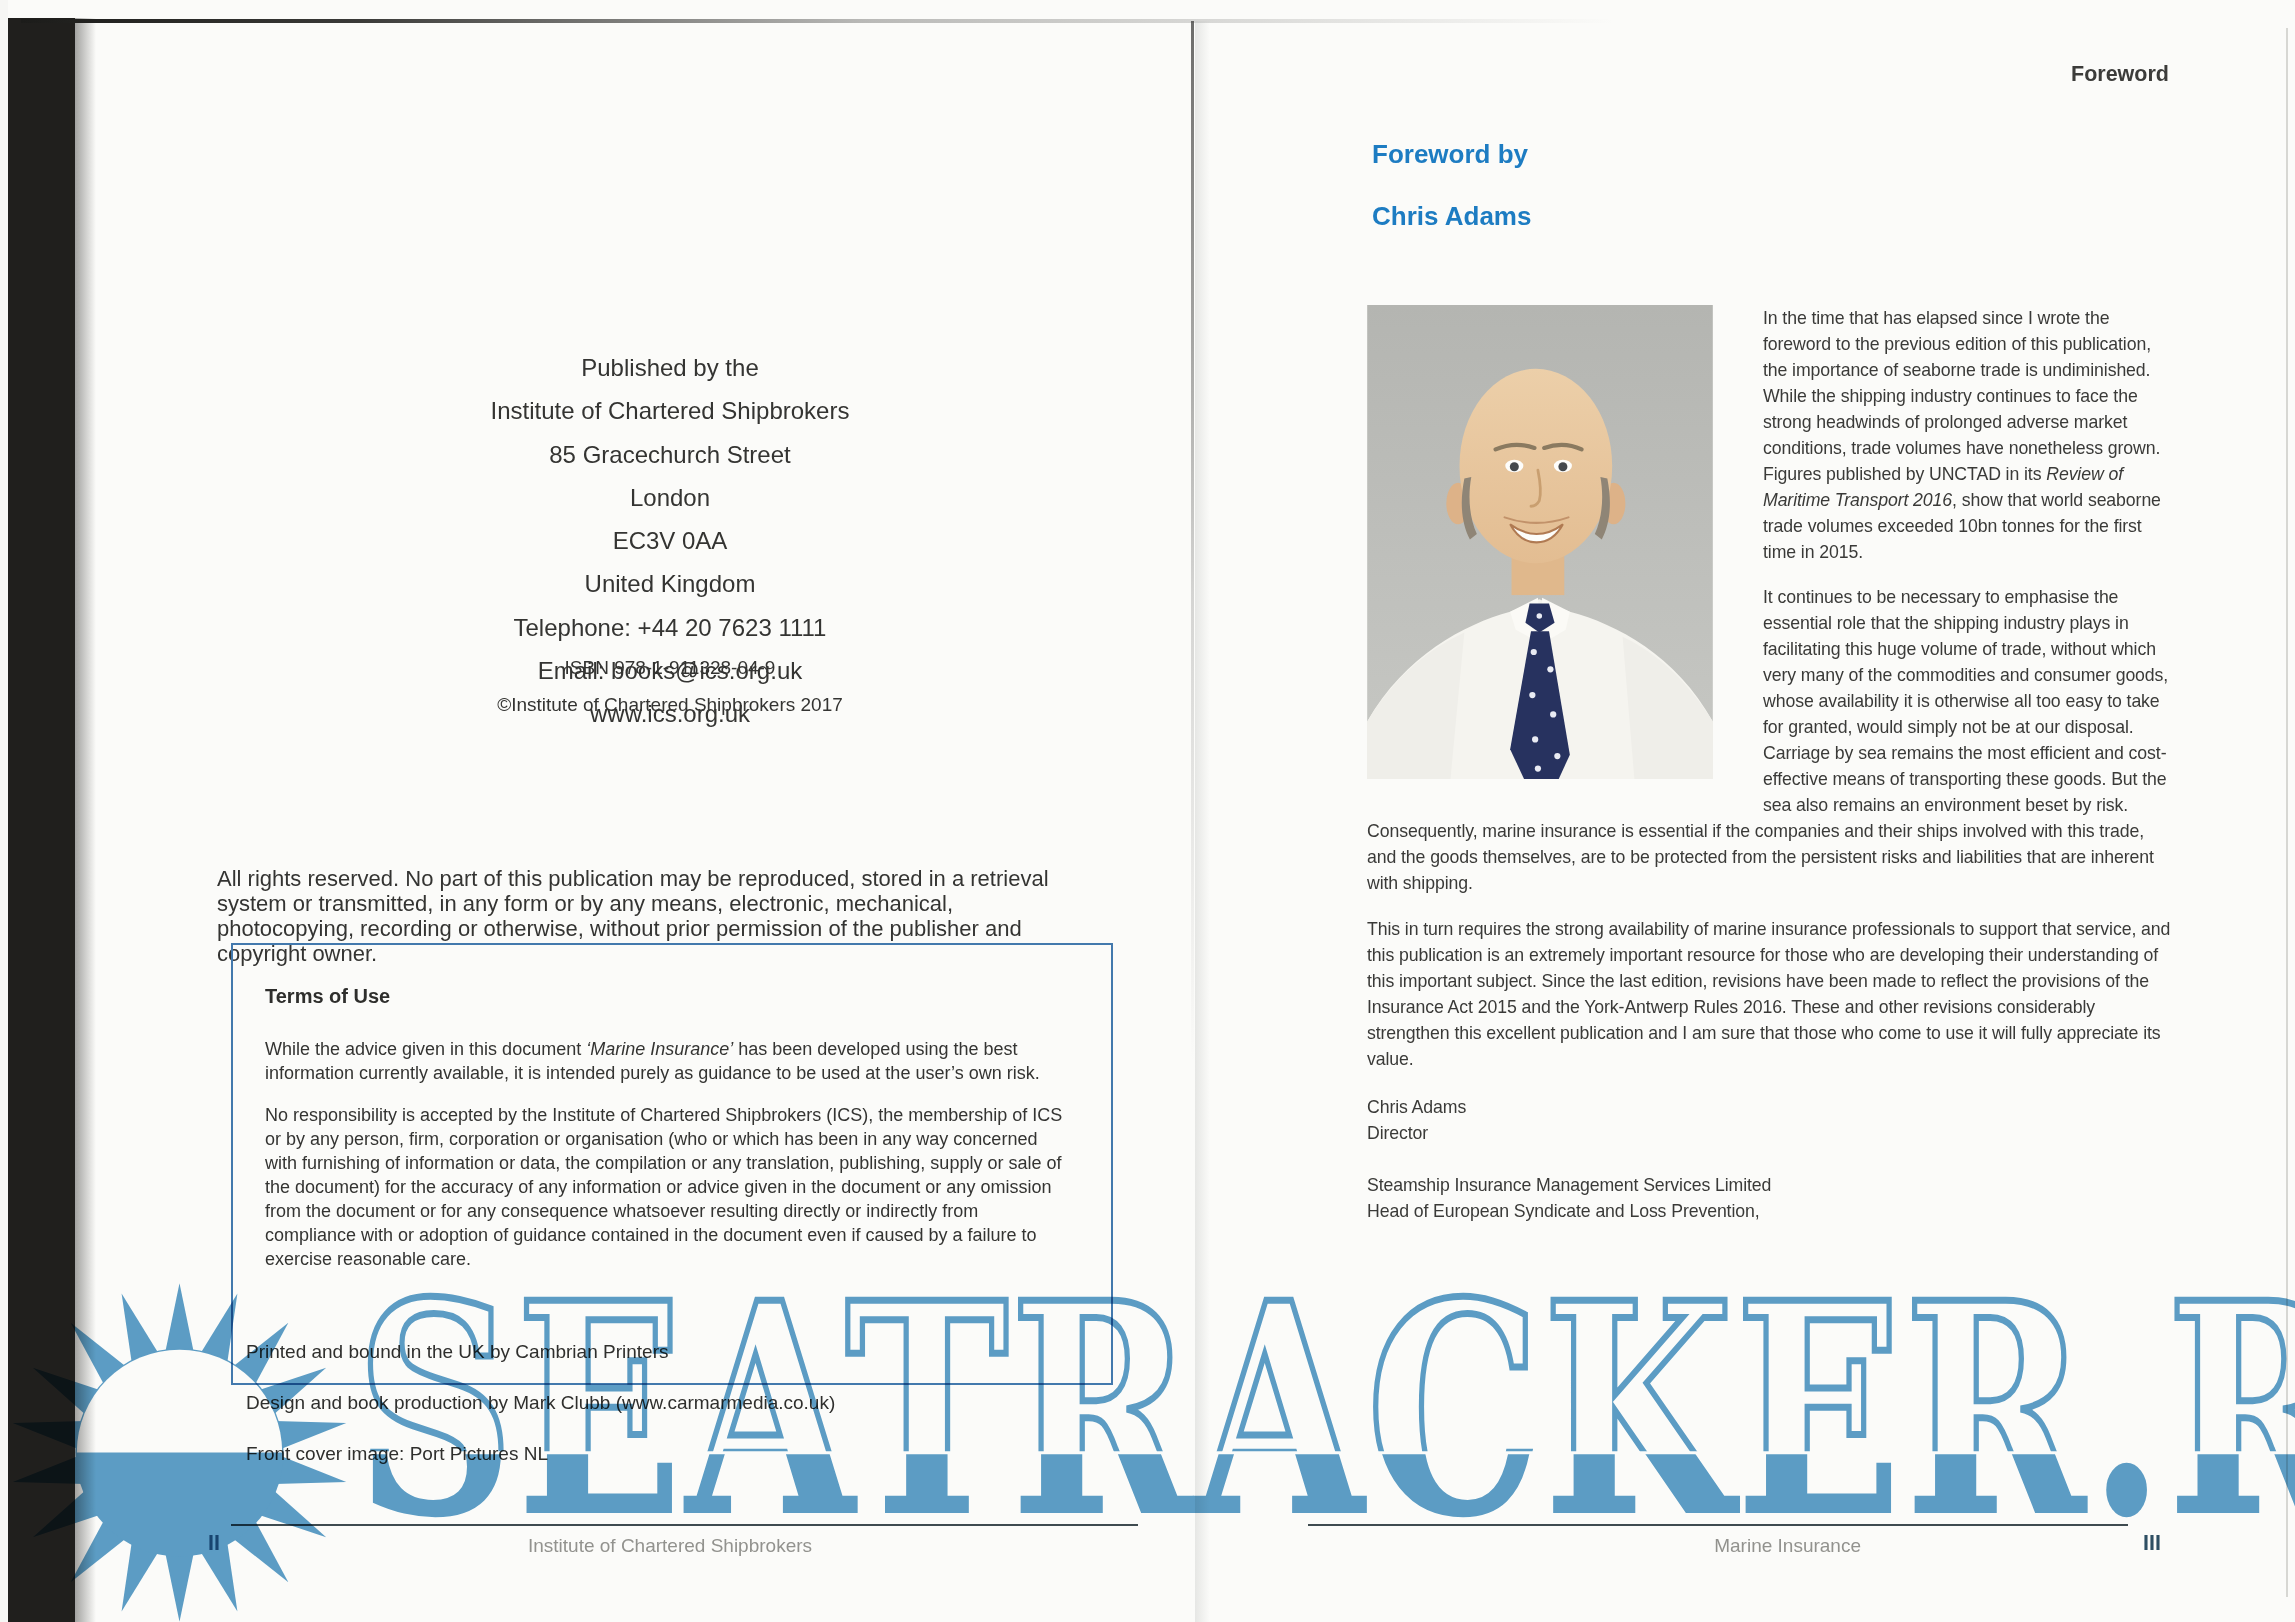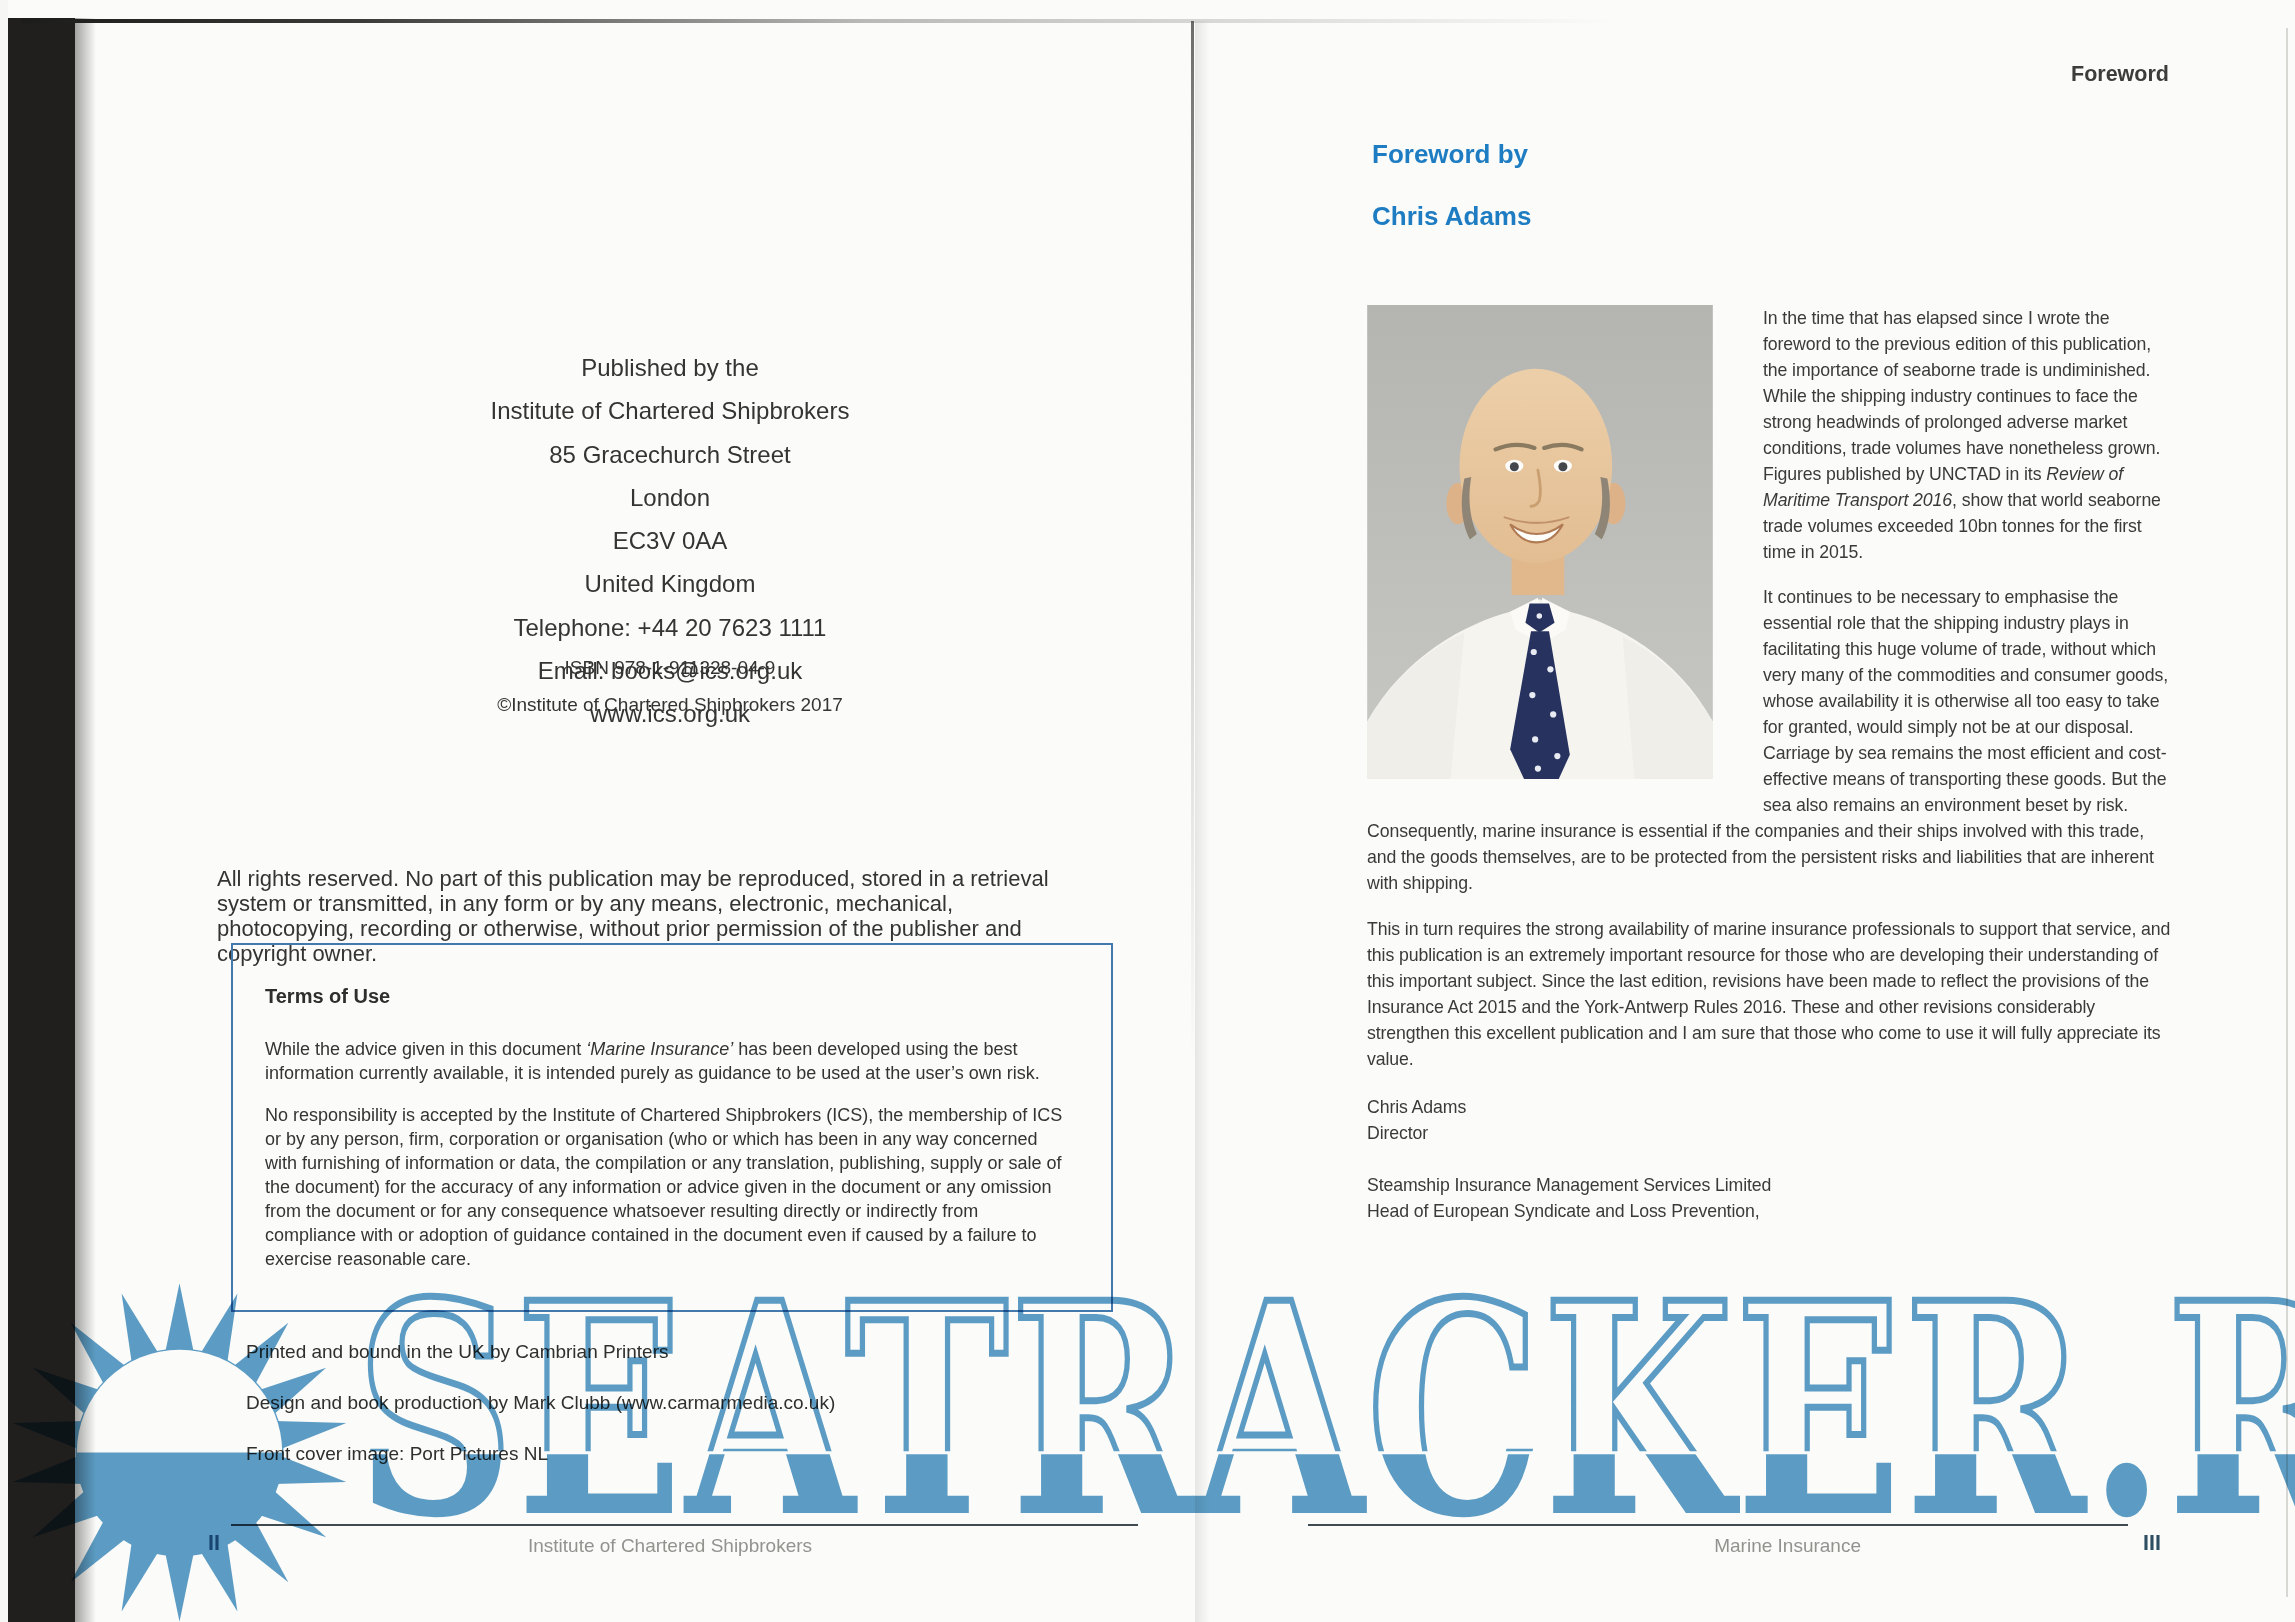--- a/index.html
+++ b/index.html
@@ -24,21 +24,21 @@
 
   
   .pub-block{position:absolute;left:323px;top:310px;width:694px;text-align:center;
     font-size:24px;color:#343432;margin-top:44px;}
   .pub-block div{margin-bottom:15.3px;}
   .edition-block{position:absolute;left:323px;top:657px;width:694px;text-align:center;
     font-size:19px;color:#343432;}
   .edition-block div{margin-bottom:14.6px;}
   .rights{position:absolute;left:217px;top:866px;width:861px;
     font-size:22px;line-height:25px;color:#343432;}
-  .terms-box{position:absolute;left:231px;top:943px;width:882px;height:369px;
+  .terms-box{position:absolute;left:231px;top:943px;width:882px;height:442px;
     border:2.1px solid #4379ad;box-sizing:border-box;padding:40px 32px 0 32px;}
   .terms-title{font-size:20px;font-weight:bold;color:#2e2e2c;}
   .terms-p{margin-top:29px;font-size:18px;line-height:24px;color:#343432;width:805px;}
   .terms-p.second{margin-top:18px;}
   .colophon{position:absolute;left:246px;top:1341px;font-size:19px;color:#2f2f2d;}
   .colophon div{margin-bottom:29px;}
   .footer-rule{position:absolute;height:2.1px;background:#3f4b50;top:1524px;}
   .footer-rule.left{left:231px;width:907px;}
   .footer-rule.right{left:1308px;width:820px;}
   .pagenum{position:absolute;top:1531px;font-size:21.5px;font-weight:bold;}

